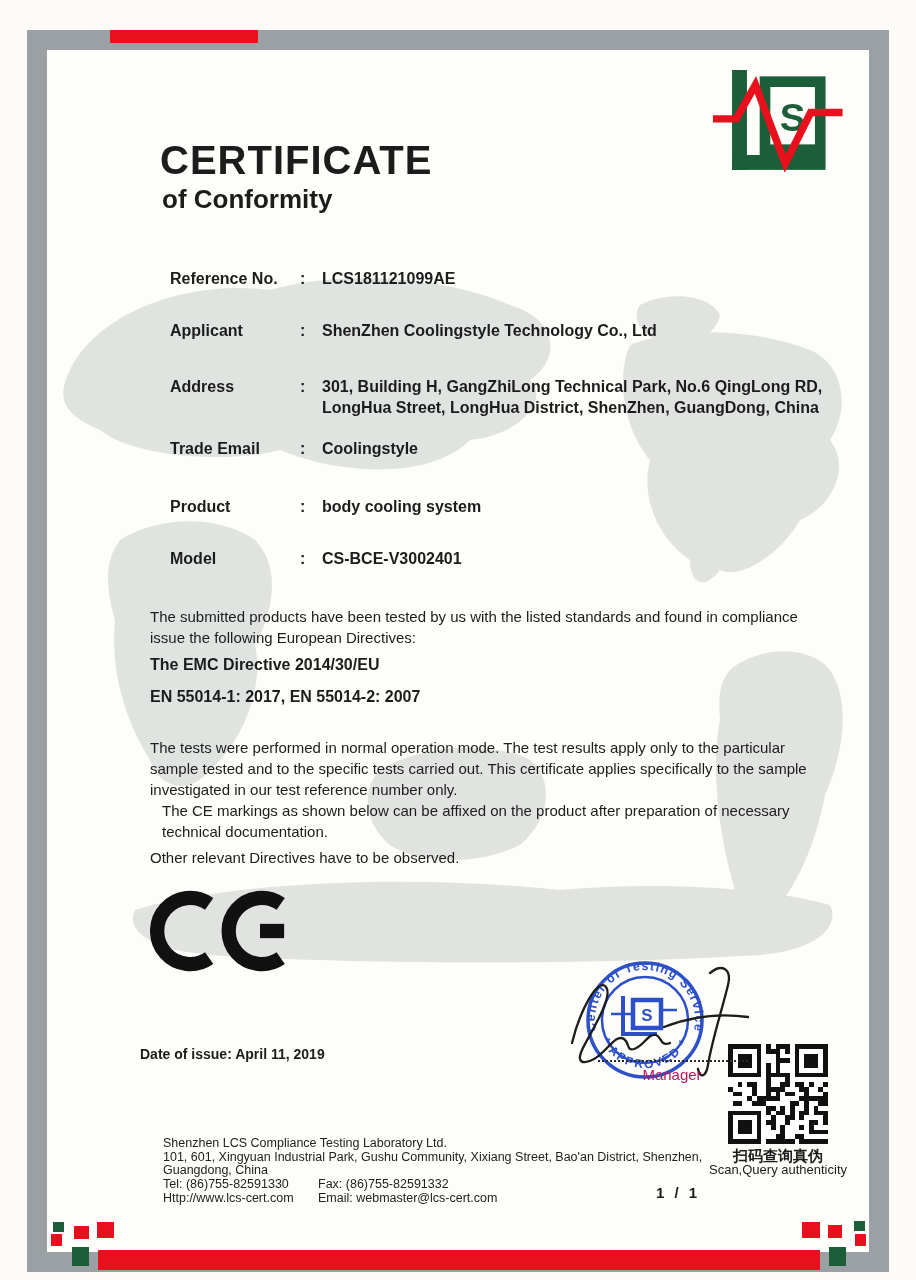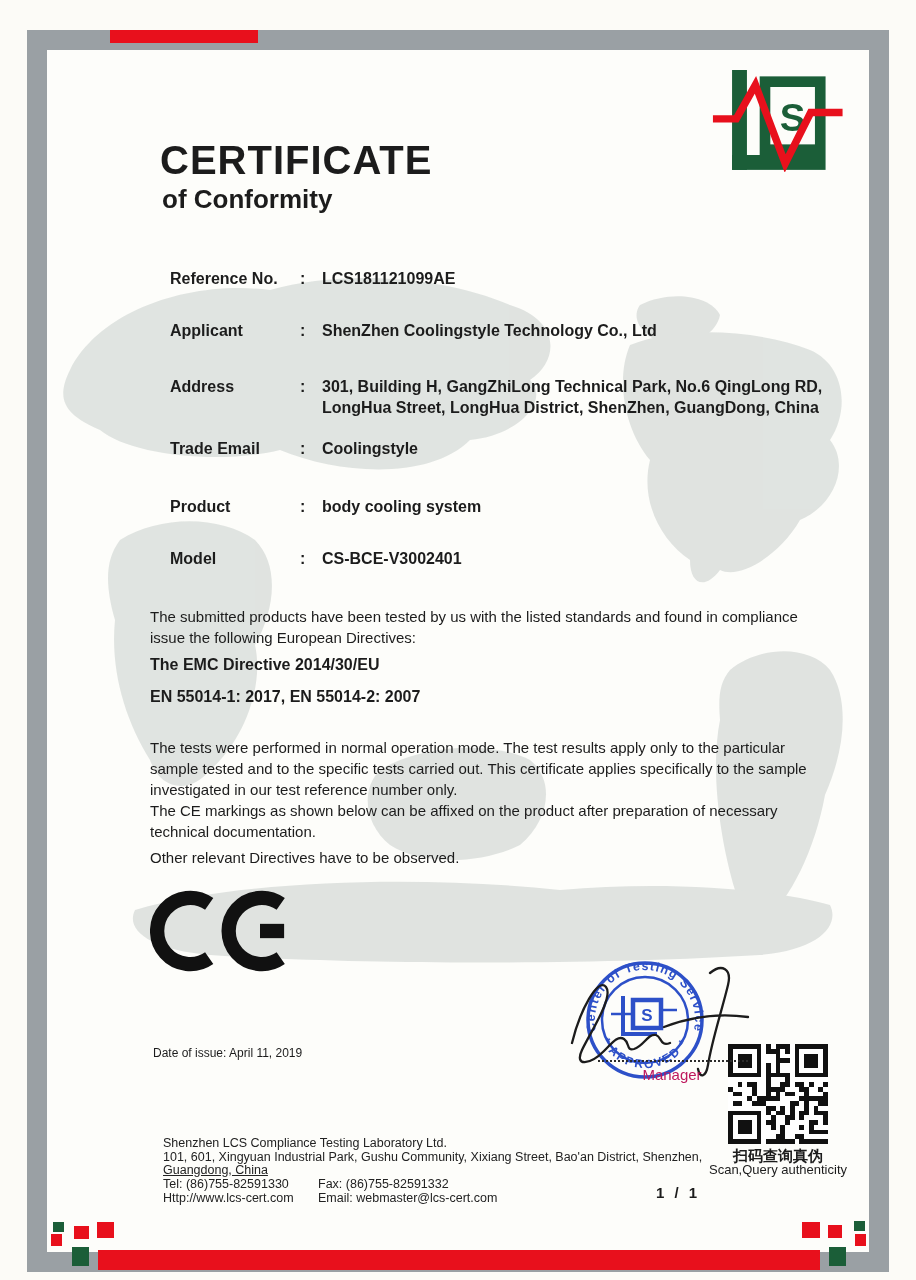--- a/index.html
+++ b/index.html
@@ -23,21 +23,21 @@
   #map{left:40px;top:250px;z-index:2;}
   .content{z-index:4;}
   .title{left:160px;top:138px;font-size:40px;font-weight:bold;letter-spacing:1px;}
   .subtitle{left:162px;top:184px;font-size:26px;font-weight:bold;}
   .fieldrow{font-size:16px;font-weight:bold;line-height:21px;}
   .fieldrow .lbl{position:absolute;left:150px;top:0;width:150px;margin-left:20px;}
   .fieldrow .sep{position:absolute;left:300px;top:0;}
   .fieldrow .val{position:absolute;left:322px;top:0;width:520px;}
   .body-text{left:150px;font-size:15px;line-height:21px;}
   .body-bold{left:150px;font-size:16px;font-weight:bold;}
-  .date-line{left:153px;top:1046px;font-size:12px;font-weight:normal;}
+  .date-line{left:140px;top:1046px;font-size:14px;font-weight:bold;}
   .sig-dots{left:598px;top:1046px;width:150px;height:14px;border-bottom:2px dotted #2b2b2b;z-index:6;}
   .manager{left:612px;top:1066px;width:120px;text-align:center;font-size:15px;color:#be185d;z-index:6;}
   .qr-cap-zh{left:700px;top:1147px;width:156px;text-align:center;font-size:15px;font-weight:bold;}
   .qr-cap-en{left:688px;top:1162px;width:180px;text-align:center;font-size:13px;}
   .footer{font-size:12.5px;line-height:13.5px;color:#222;}
   .pageno{left:656px;top:1184px;font-size:15px;font-weight:bold;letter-spacing:3px;}
   svg{display:block;}
 </style>
 </head>
 <body>
@@ -115,21 +115,21 @@
 <div class="abs content fieldrow" style="top:548px;left:0;width:916px;">
   <span class="lbl">Model</span>
   <span class="sep">:</span>
   <span class="val">CS-BCE-V3002401</span>
 </div>
 
 <div class="abs content body-text" style="top:606px;width:655px;">The submitted products have been tested by us with the listed standards and found in compliance issue the following European Directives:</div>
 <div class="abs content body-bold" style="top:656px;">The EMC Directive 2014/30/EU</div>
 <div class="abs content body-bold" style="top:688px;">EN 55014-1: 2017, EN 55014-2: 2007</div>
 <div class="abs content body-text" style="top:737px;width:660px;">The tests were performed in normal operation mode. The test results apply only to the particular sample tested and to the specific tests carried out. This certificate applies specifically to the sample investigated in our test reference number only.</div>
-<div class="abs content body-text" style="top:800px;width:630px;">The CE markings as shown below can be affixed on the product after preparation of necessary technical documentation.</div>
+<div class="abs content body-text" style="top:800px;width:630px;margin-left:12px;">The CE markings as shown below can be affixed on the product after preparation of necessary technical documentation.</div>
 <div class="abs content body-text" style="top:847px;width:660px;">Other relevant Directives have to be observed.</div>
 
 <svg class="abs content" style="left:150px;top:886px;" width="152" height="90" viewBox="0 0 170 95" role="img" aria-label="CE">
   <path d="M 66.2,17.2 A 37 37 0 1 0 66.2,77.8" fill="none" stroke="#111" stroke-width="16"></path>
   <path d="M 146.2,17.2 A 37 37 0 1 0 146.2,77.8" fill="none" stroke="#111" stroke-width="16"></path>
   <path d="M 123,47.5 L 150,47.5" fill="none" stroke="#111" stroke-width="16"></path>
 </svg>
 
 <svg class="abs content" style="left:577px;top:952px;" width="200" height="140" viewBox="0 0 200 140">
   <defs>
@@ -305,18 +305,18 @@
     <rect x="0" y="14" width="7" height="7"></rect>
       <rect x="1" y="15" width="5" height="5" fill="#fff"></rect>
       <rect x="2" y="16" width="3" height="3"></rect>
   </g>
 </svg>
 <div class="abs content qr-cap-zh">扫码查询真伪</div>
 <div class="abs content qr-cap-en">Scan,Query authenticity</div>
 
 <div class="abs content footer" style="left:163px;top:1137px;">Shenzhen LCS Compliance Testing Laboratory Ltd.</div>
 <div class="abs content footer" style="left:163px;top:1151px;">101, 601, Xingyuan Industrial Park, Gushu Community, Xixiang Street, Bao'an District, Shenzhen,</div>
-<div class="abs content footer" style="left:163px;top:1164px;text-decoration:underline;">Guangdong, China</div>
+<div class="abs content footer" style="left:163px;top:1164px;">Guangdong, China</div>
 <div class="abs content footer" style="left:163px;top:1178px;">Tel: (86)755-82591330</div>
 <div class="abs content footer" style="left:318px;top:1178px;">Fax: (86)755-82591332</div>
 <div class="abs content footer" style="left:163px;top:1192px;">Http://www.lcs-cert.com</div>
 <div class="abs content footer" style="left:318px;top:1192px;">Email: webmaster@lcs-cert.com</div>
 <div class="abs content pageno">1 / 1</div>
 
 </body></html>

